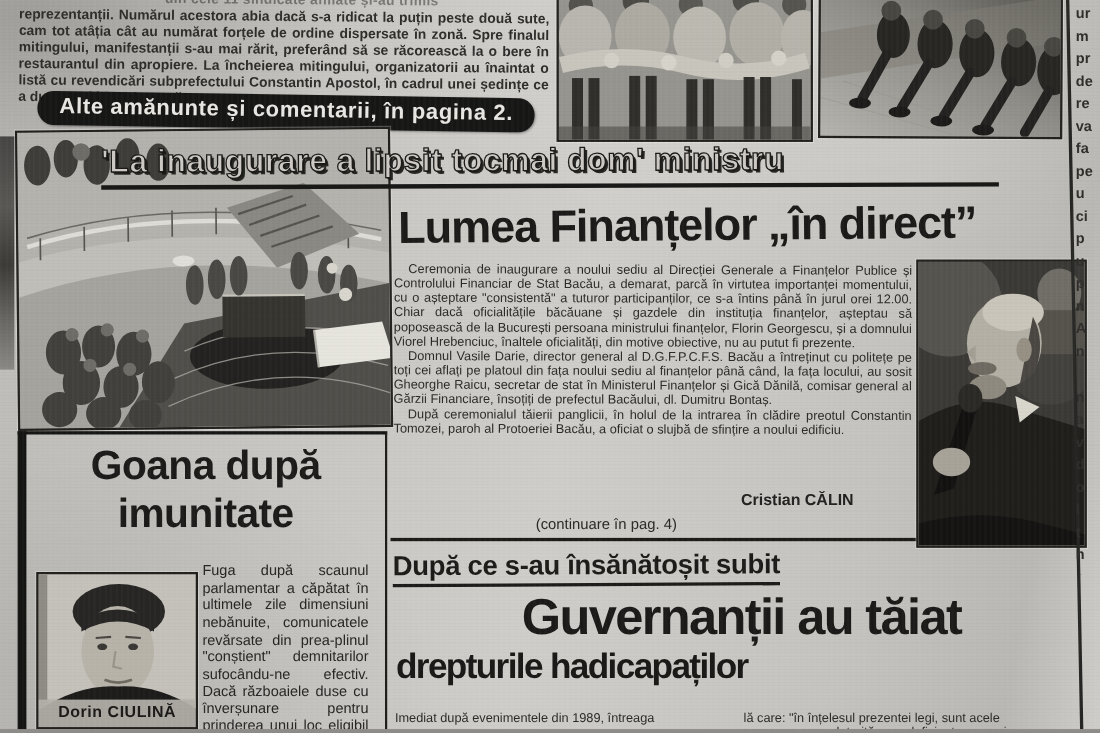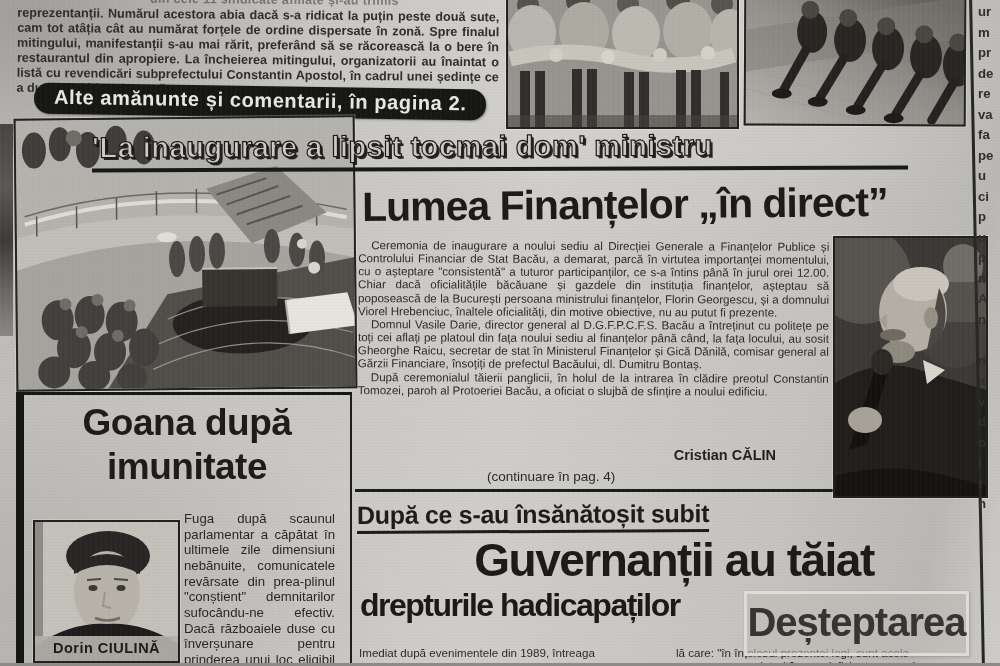--- a/index.html
+++ b/index.html
@@ -318,21 +318,20 @@
   <div class="abs kicker2">După ce s-au însănătoșit subit</div>
   <div class="abs h2l1">Guvernanții au tăiat</div>
   <div class="abs h2l2">drepturile hadicapaților</div>
 
   <div class="abs bcol bcol-left">Imediat după evenimentele din 1989, întreaga</div>
   <div class="abs bcol bcol-right">
     <div>lă care: "în înțelesul prezentei legi, sunt acele</div>
     <div>persoane care, datorită unor deficiențe senzori</div>
   </div>
 
-  <div class="abs watermark">Deșteptarea</div>
 
   <div class="abs right-rule"></div>
   <div class="abs edge-frags">ur
 m
 pr
 de
 re
 va
 fa
 pe

